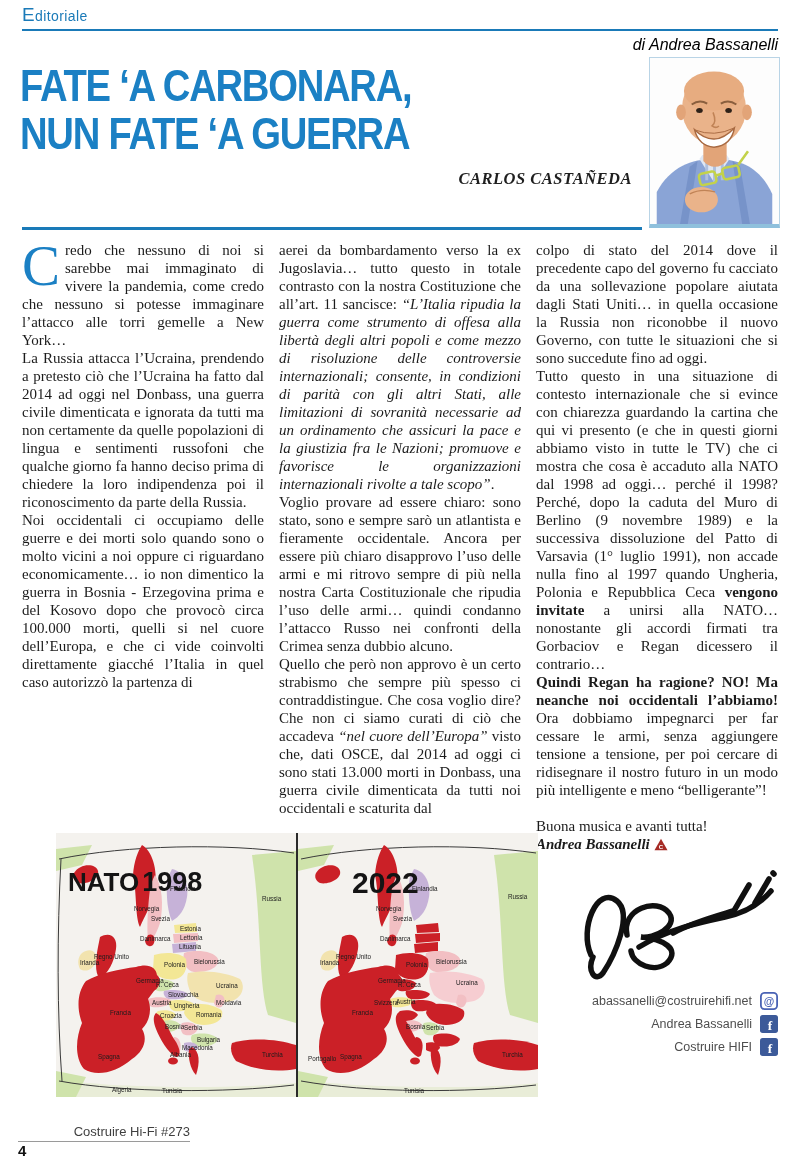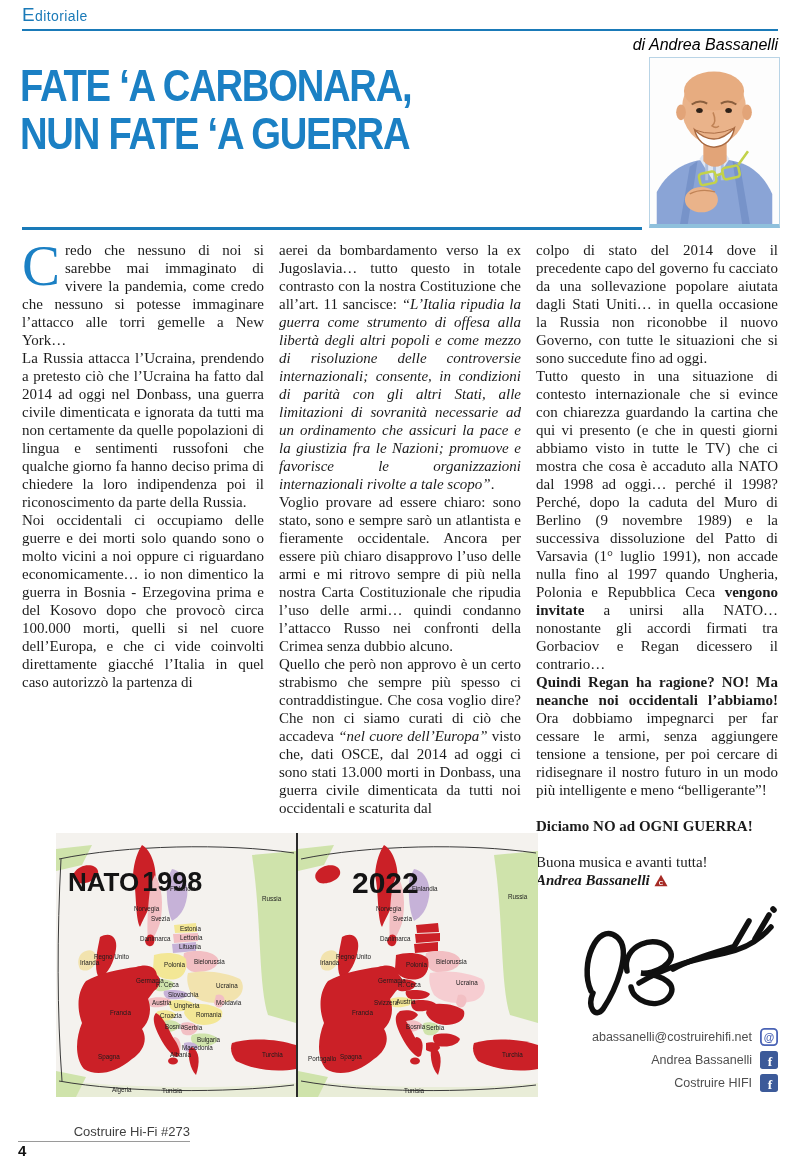--- a/index.html
+++ b/index.html
@@ -97,40 +97,40 @@
         <rect x="50" y="118" width="17" height="12" rx="3" transform="rotate(-12 58 124)"></rect>
         <rect x="74" y="112" width="17" height="12" rx="3" transform="rotate(-12 82 118)"></rect>
         <path d="M67,121 l7,-2 M90,110 l10,-14"></path>
       </g>
       <ellipse cx="52" cy="146" rx="17" ry="13" fill="#eab38a"></ellipse>
       <path d="M40,140 q12,-6 26,-2" stroke="#c08356" stroke-width="1.4" fill="none"></path>
     </svg>
   </div>
 
   <div class="quote">
+    <div class="quote-author">CARLOS CASTAÑEDA</div>
   </div>
 
   <div class="rule-thick"></div>
 
   <div class="columns">
     <div class="col" id="col-0">
         <p><span class="drop">C</span><span class="r-n">redo che nessuno di noi si sarebbe mai immaginato di vivere la pandemia, come credo che nessuno si potesse immaginare l’attacco alle torri gemelle a New York…</span></p>
         <p><span class="r-n">La Russia attacca l’Ucraina, prendendo a pretesto ciò che l’Ucraina ha fatto dal 2014 ad oggi nel Donbass, una guerra civile dimenticata e ignorata da tutti ma non certamente da quelle popolazioni di lingua e sentimenti russofoni che qualche giorno fa hanno deciso prima di chiedere la loro indipendenza poi il riconoscimento da parte della Russia.</span></p>
         <p><span class="r-n">Noi occidentali ci occupiamo delle guerre e dei morti solo quando sono o molto vicini a noi oppure ci riguardano economicamente… io non dimentico la guerra in Bosnia - Erzegovina prima e del Kosovo dopo che provocò circa 100.000 morti, quelli si nel cuore dell’Europa, e che ci vide coinvolti direttamente giacché l’Italia in quel caso autorizzò la partenza di</span></p>
       </div>
     <div class="col" id="col-1">
         <p><span class="r-n">aerei da bombardamento verso la ex Jugoslavia… tutto questo in totale contrasto con la nostra Costituzione che all’art. 11 sancisce: </span><span class="r-i">“L’Italia ripudia la guerra come strumento di offesa alla libertà degli altri popoli e come mezzo di risoluzione delle controversie internazionali; consente, in condizioni di parità con gli altri Stati, alle limitazioni di sovranità necessarie ad un ordinamento che assicuri la pace e la giustizia fra le Nazioni; promuove e favorisce le organizzazioni internazionali rivolte a tale scopo”</span><span class="r-n">.</span></p>
         <p><span class="r-n">Voglio provare ad essere chiaro: sono stato, sono e sempre sarò un atlantista e fieramente occidentale. Ancora per essere più chiaro disapprovo l’uso delle armi e mi ritrovo sempre di più nella nostra Carta Costituzionale che ripudia l’uso delle armi… quindi condanno l’attacco Russo nei confronti della Crimea senza dubbio alcuno.</span></p>
         <p><span class="r-n">Quello che però non approvo è un certo strabismo che sempre più spesso ci contraddistingue. Che cosa voglio dire? Che non ci siamo curati di ciò che accadeva </span><span class="r-i">“nel cuore dell’Europa”</span><span class="r-n"> visto che, dati OSCE, dal 2014 ad oggi ci sono stati 13.000 morti in Donbass, una guerra civile dimenticata da tutti noi occidentali e scaturita dal</span></p>
       </div>
     <div class="col" id="col-2">
         <p><span class="r-n">colpo di stato del 2014 dove il precedente capo del governo fu cacciato da una sollevazione popolare aiutata dagli Stati Uniti… in quella occasione la Russia non riconobbe il nuovo Governo, con tutte le situazioni che si sono succedute fino ad oggi.</span></p>
         <p><span class="r-n">Tutto questo in una situazione di contesto internazionale che si evince con chiarezza guardando la cartina che qui vi presento (e che in questi giorni abbiamo visto in tutte le TV) che ci mostra che cosa è accaduto alla NATO dal 1998 ad oggi… perché il 1998? Perché, dopo la caduta del Muro di Berlino (9 novembre 1989) e la successiva dissoluzione del Patto di Varsavia (1° luglio 1991), non accade nulla fino al 1997 quando Ungheria, Polonia e Repubblica Ceca </span><span class="r-b">vengono invitate</span><span class="r-n"> a unirsi alla NATO… nonostante gli accordi firmati tra Gorbaciov e Regan dicessero il contrario…</span></p>
         <p><span class="r-b">Quindi Regan ha ragione? NO! Ma neanche noi occidentali l’abbiamo!</span><span class="r-n"> Ora dobbiamo impegnarci per far cessare le armi, senza aggiungere tensione a tensione, per poi cercare di ridisegnare il nostro futuro in un modo più intelligente e meno “belligerante”!</span></p>
-        <p class="gap-top"><span class="r-b">Diciamo NO ad OGNI GUERRA!</span></p>
         <p class="gap-top"><span class="r-n">Buona musica e avanti tutta!</span><br><span class="r-bi">Andrea Bassanelli</span><span class="logo-icon"><svg width="14" height="13" viewBox="0 0 16 15">
               <polygon points="8,1 15.5,14 0.5,14" fill="#a62b25"></polygon>
               <text x="8" y="12.2" font-size="7" font-weight="bold" fill="#fff" text-anchor="middle" font-family="Liberation Sans, sans-serif">C</text>
             </svg></span></p>
         <svg class="sig" width="205" height="128" viewBox="0 0 205 128">
           <g stroke="#101010" stroke-width="5.5" fill="none" stroke-linecap="round">
             <path d="M18,96 C6,70 24,26 44,42 C60,55 42,96 30,114 C22,124 14,112 20,98"></path>
             <path d="M54,76 C48,50 84,38 96,54 C106,68 80,80 68,78 C90,80 108,90 94,104 C82,114 60,106 58,92"></path>
             <path d="M66,88 C96,70 124,64 152,58 C172,54 186,46 198,32"></path>
             <path d="M100,74 C118,64 140,58 160,52"></path>

